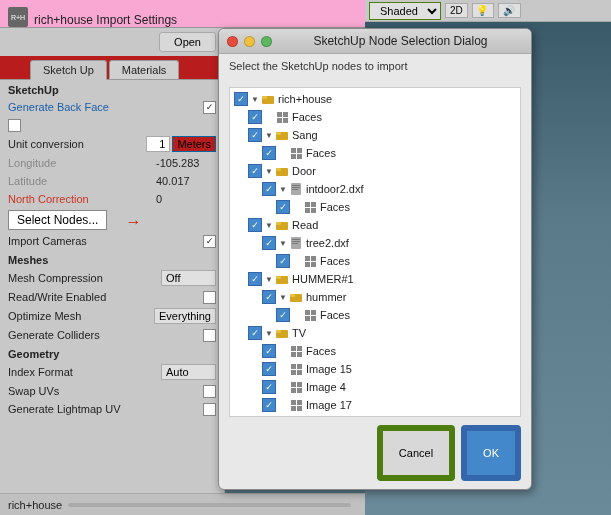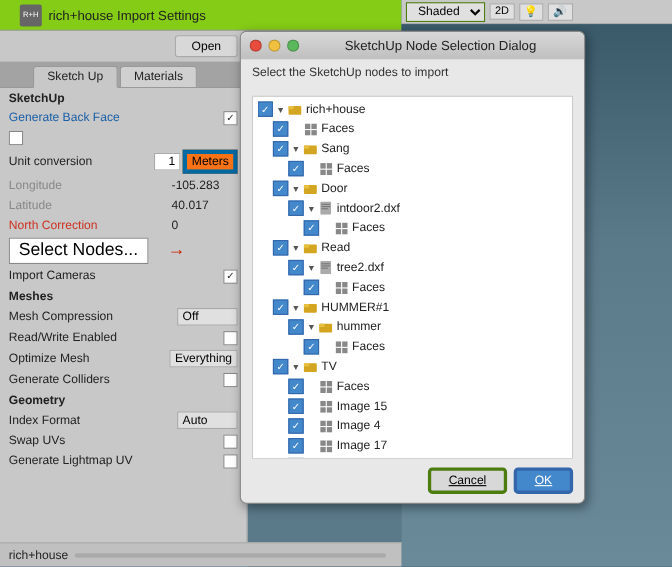--- a/index.html
+++ b/index.html
@@ -8,25 +8,25 @@
       font-size: 11px;
       background: #5a7a8a;
       width: 611px;
       height: 515px;
       overflow: hidden;
       position: relative;
     }
 
     
     .top-bar {
-      background: #84cc16;
+      background: #f9a8d4;
       height: 28px;
       display: flex;
-      align-items: center;
-      padding: 0 18px;
+      align-items: flex-end;
+      padding: 0 8px;
       border-bottom: 1px solid #999;
       position: absolute;
       top: 0; left: 0; right: 0;
     }
     .top-bar-icon {
       width: 20px; height: 20px;
       background: #666;
       border-radius: 2px;
       margin-right: 6px;
       display: flex; align-items: center; justify-content: center;
@@ -55,21 +55,21 @@
       width: 225px;
       bottom: 0;
       background: #c8c8c8;
       border-right: 1px solid #aaa;
       overflow-y: auto;
     }
 
     
     .tabs {
       display: flex;
-      background: #a3a3a3;
+      background: #b91c1c;
       border-bottom: 1px solid #999;
       padding: 4px 30px 0;
       gap: 2px;
     }
     .tab {
       padding: 3px 12px;
       font-size: 11px;
       cursor: pointer;
       border-radius: 3px 3px 0 0;
       border: 1px solid #999;
@@ -140,21 +140,21 @@
     .checkbox.checked::after {
       content: '✓';
       color: #222;
     }
 
     
     .select-nodes-btn {
       border: 1px solid #888;
       background: white;
       padding: 2px 8px;
-      font-size: 16px;
+      font-size: 12px;
       cursor: pointer;
       margin-right: 16px;
     }
     .arrow-indicator {
       color: #cc2200;
       font-size: 16px;
       margin-left: 2px;
     }
 
     
@@ -276,27 +276,26 @@
     .tree-indent { width: 14px; flex-shrink: 0; }
 
     
     .dialog-footer {
       display: flex;
       justify-content: flex-end;
       gap: 6px;
       padding: 8px 10px;
     }
     .dialog-btn {
-      padding: 3px 16px;
+      padding: 16px 16px;
       background: #d8d8d8;
-      border: 3px solid #4d7c0f;
+      border: 6px solid #4d7c0f;
       border-radius: 4px;
       font-size: 11px;
       cursor: pointer;
-      text-decoration: underline;
     }
     .dialog-btn.ok {
       background: #4488cc;
       color: white;
       border-color: #3366aa;
     }
 
     
     .bottom-bar {
       position: absolute;
@@ -325,22 +324,22 @@
       background: #e0e0e0;
       border: 1px solid #aaa;
       padding: 1px 4px;
       font-size: 11px;
       min-width: 55px;
       display: inline-block;
     }
 
     
     .unit-box {
-      background: #f97316;
-      border: 4px solid #0369a1;
+      background: #b91c1c;
+      border: 1px solid #0369a1;
       padding: 1px 4px;
       font-size: 11px;
       display: inline-block;
     }
     .num-box {
       background: white;
       border: 1px solid #aaa;
       padding: 1px 4px;
       font-size: 11px;
       width: 24px;

